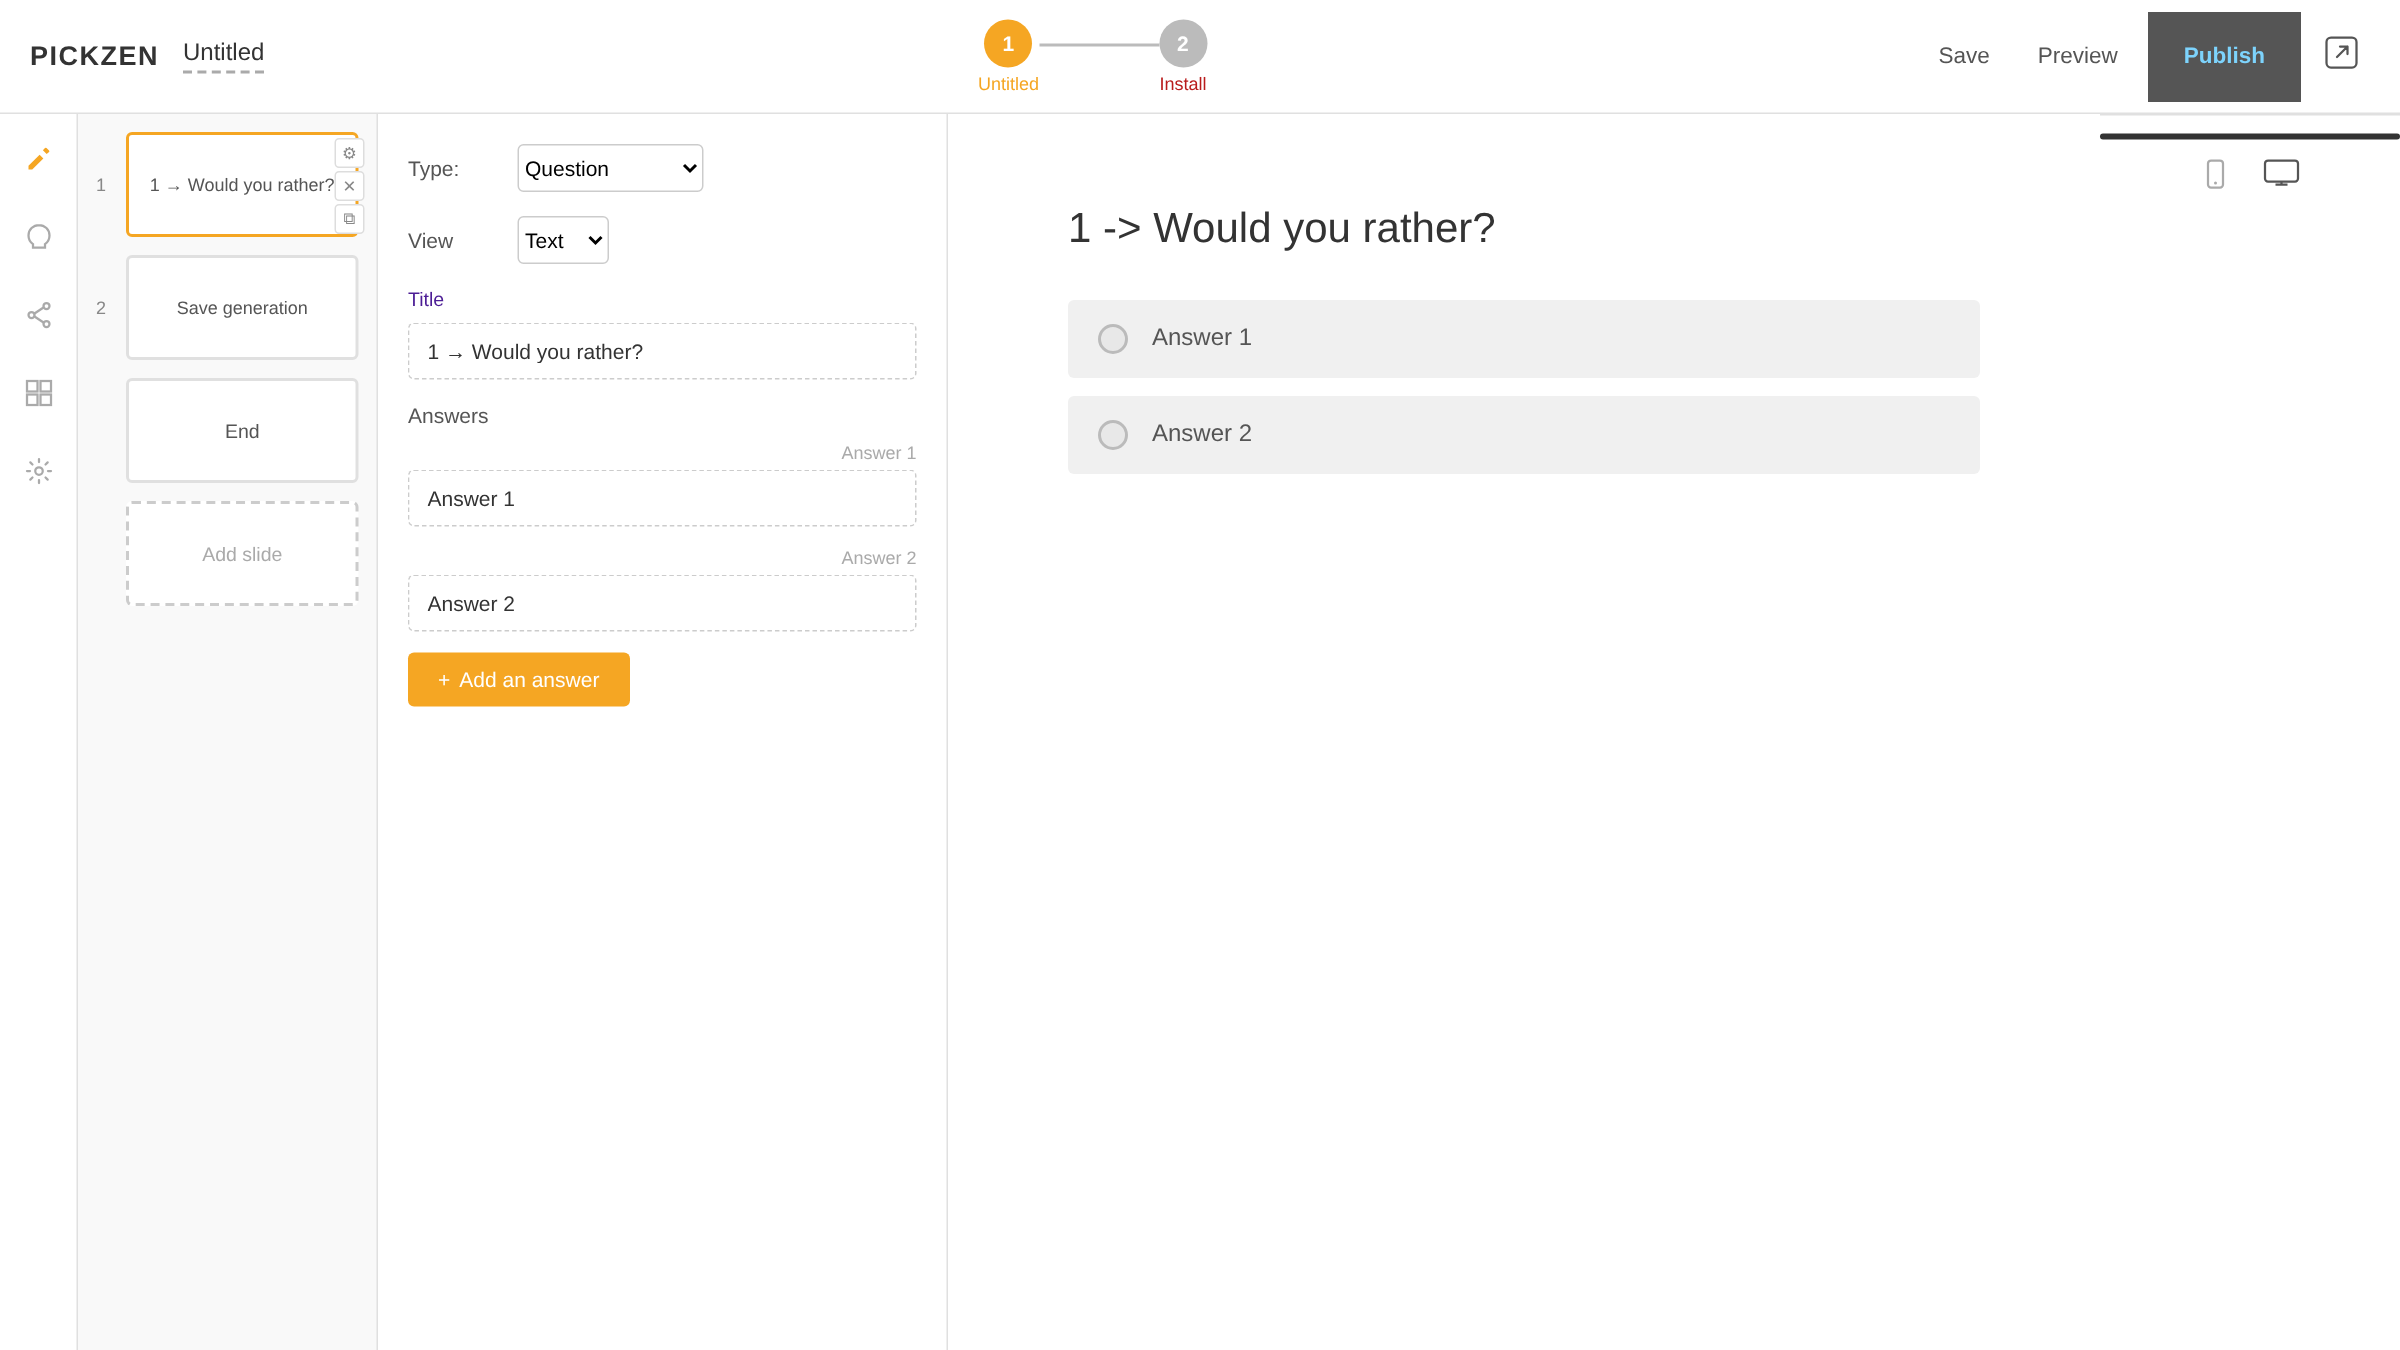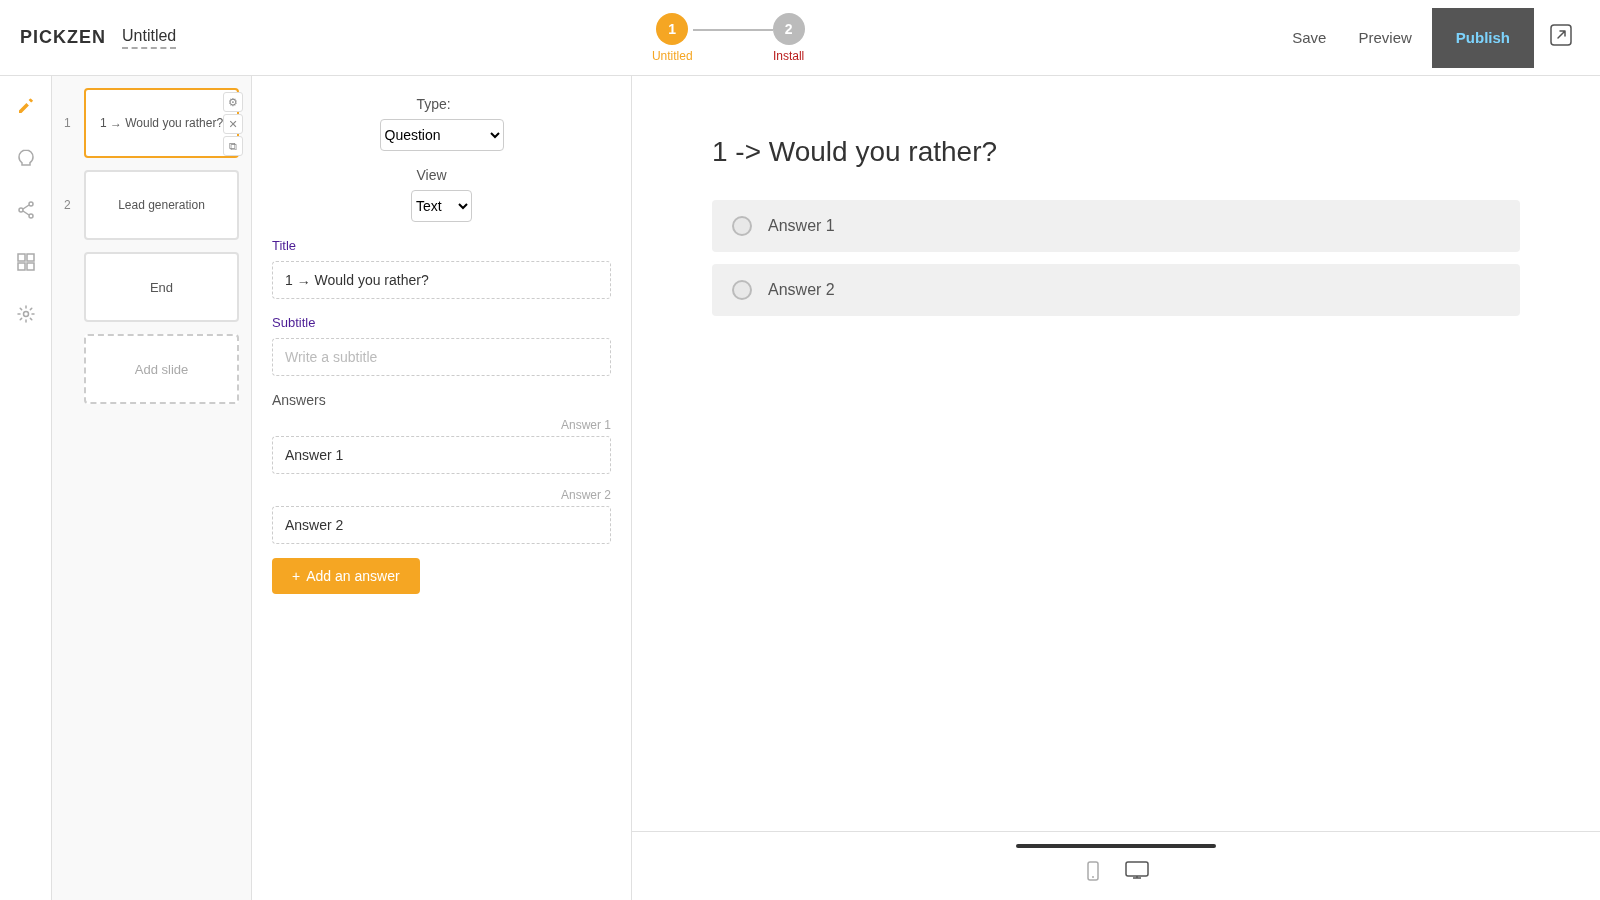--- a/index.html
+++ b/index.html
@@ -79,21 +79,21 @@
       width: 20px; height: 20px; border: none; background: #fff; border: 1px solid #ddd;
       border-radius: 3px; cursor: pointer; font-size: 11px; color: #888; display: flex;
       align-items: center; justify-content: center;
     }
 
     
     .edit-panel {
       width: 380px; background: #fff; border-right: 1px solid #e0e0e0;
       padding: 20px; overflow-y: auto; flex-shrink: 0;
     }
-    .field-row { display: flex; align-items: center; margin-bottom: 16px; gap: 7px; flex-direction: column; }
+    .field-row { display: flex; align-items: center; margin-bottom: 16px; gap: 23px; }
     .field-label { font-size: 14px; color: #555; width: 50px; flex-shrink: 0; }
     .field-select {
       border: 1px solid #ccc; border-radius: 4px; padding: 6px 0; font-size: 14px;
       background: #fff; cursor: pointer; outline: none;
     }
     .section-label { font-size: 13px; color: #4c1d95; margin-bottom: 8px; }
     .text-input {
       width: 100%; border: 1px dashed #ccc; border-radius: 4px; padding: 10px 12px;
       font-size: 14px; color: #333; outline: none; background: #fff;
     }
@@ -107,21 +107,21 @@
       font-size: 14px; color: #333; outline: none; background: #fff;
     }
     .btn-add-answer {
       background: #f5a623; color: #fff; border: none; border-radius: 4px;
       padding: 10px 20px; font-size: 14px; cursor: pointer; margin-top: 8px;
       display: flex; align-items: center; gap: 6px;
     }
 
     
     .preview-panel {
-      flex: 1; background: #fff; display: flex; flex-direction: column; overflow: hidden;
+      flex: 1; background: #fff; display: flex; overflow: hidden;
     }
     .preview-content {
       flex: 1; padding: 60px 80px; overflow-y: auto;
     }
     .preview-question-title { font-size: 28px; color: #333; margin-bottom: 32px; }
     .preview-answer {
       display: flex; align-items: center; gap: 16px;
       background: #f0f0f0; border-radius: 4px; padding: 16px 20px; margin-bottom: 12px;
       min-width: 500px;
     }
@@ -220,21 +220,21 @@
       <div class="slide-actions">
         <button class="slide-action-btn">⚙</button>
         <button class="slide-action-btn">✕</button>
         <button class="slide-action-btn">⧉</button>
       </div>
     </div>
 
     <div class="slide-item">
       <span class="slide-number">2</span>
       <div class="slide-card" style="font-size:12px; padding:10px;">
-        <span>Lead generation</span>
+        <span>Save generation</span>
       </div>
     </div>
 
     <div class="slide-item">
       <span class="slide-number"></span>
       <div class="slide-card">
         <span>End</span>
       </div>
     </div>
 
@@ -264,24 +264,20 @@
         <option>Image</option>
         <option>Cards</option>
       </select>
     </div>
 
     <div style="margin-bottom:16px;">
       <div class="section-label">Title</div>
       <input class="text-input" type="text" value="1 → Would you rather?" style="">
     </div>
 
-    <div style="margin-bottom:16px;">
-      <div class="section-label">Subtitle</div>
-      <input class="text-input" type="text" placeholder="Write a subtitle" style="">
-    </div>
 
     <div class="answers-section">
       <div class="answers-label">Answers</div>
 
       <div class="answer-block">
         <div class="answer-num">Answer 1</div>
         <input class="answer-input" type="text" value="Answer 1" style="">
       </div>
 
       <div class="answer-block">

